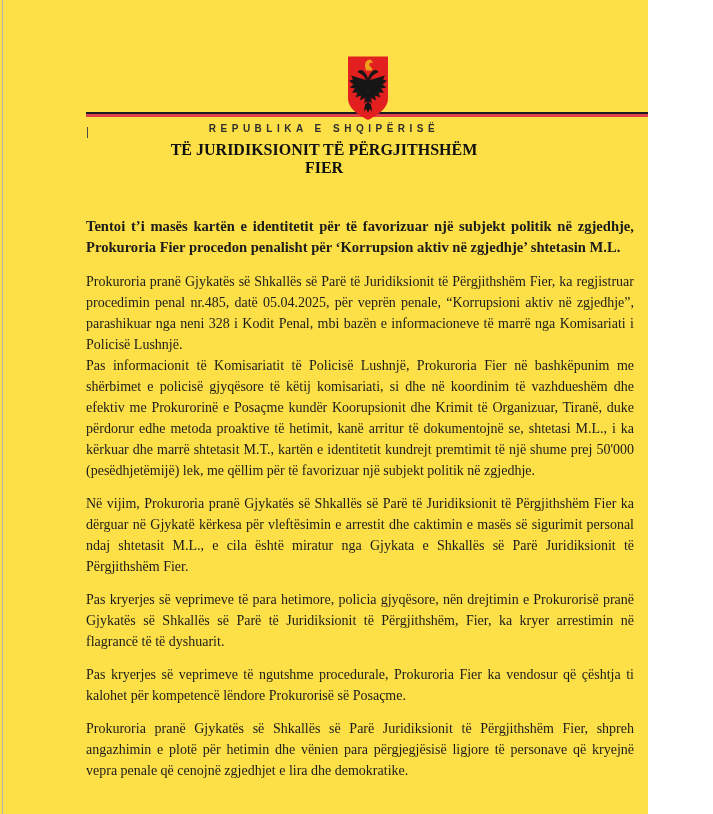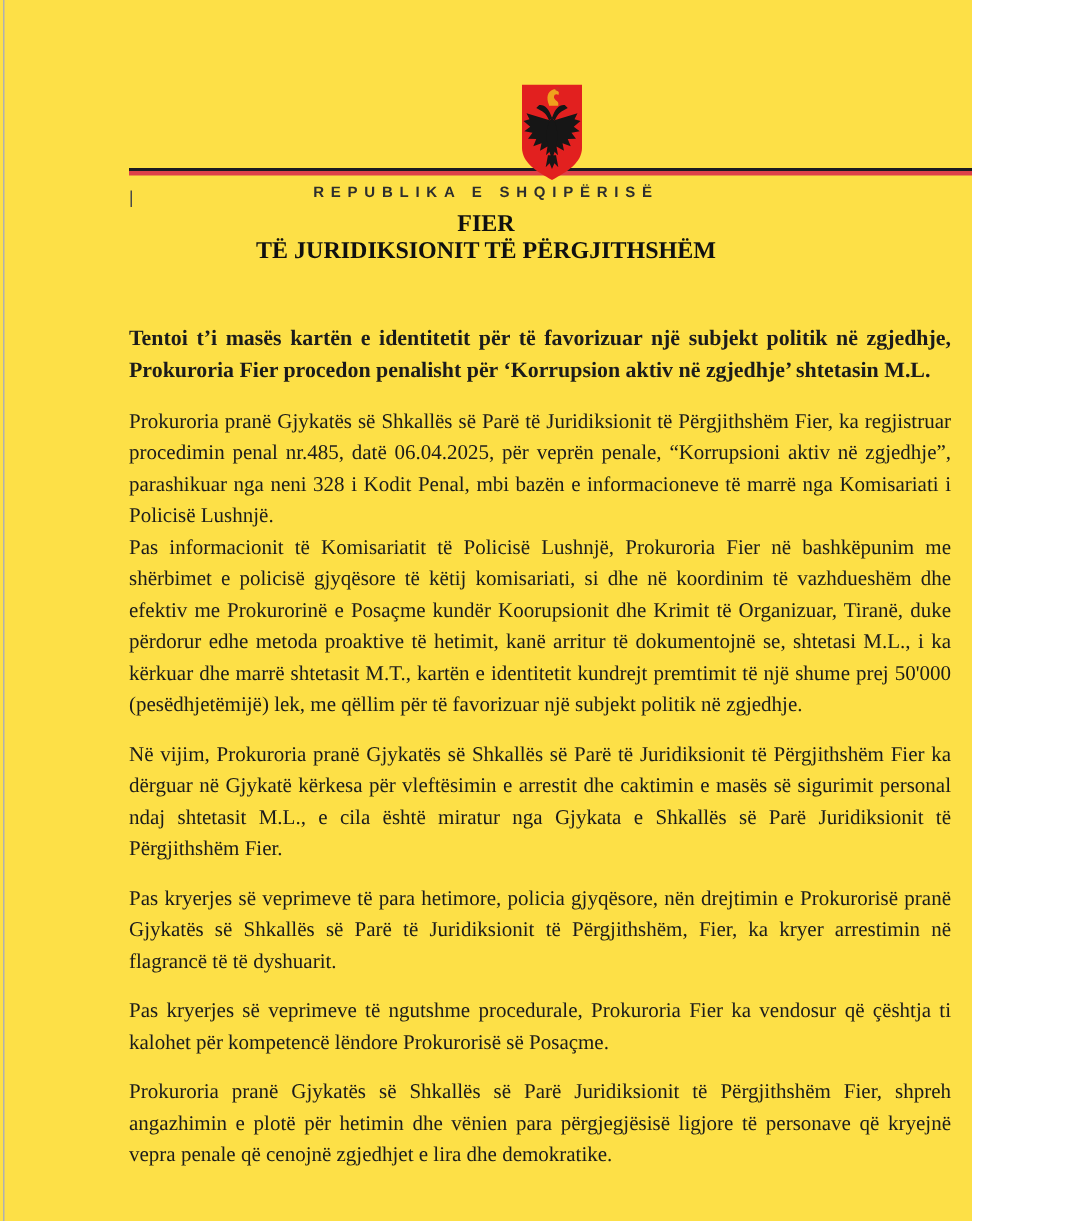--- a/index.html
+++ b/index.html
@@ -107,28 +107,28 @@
   <div class="rule">
     <div class="rule-black" style="background:#1b1b22"></div>
     <div class="rule-red" style="background:#de4049"></div>
   </div>
 
   <div class="country">REPUBLIKA E SHQIPËRISË</div>
 
   <div class="tick"></div>
 
   <div class="title">
+    <div>TË JURIDIKSIONIT TË PËRGJITHSHËM</div>
     <div>FIER</div>
-    <div>TË JURIDIKSIONIT TË PËRGJITHSHËM</div>
   </div>
 
   <div class="content">
     <p class="lead">Tentoi t’i masës kartën e identitetit për të favorizuar një subjekt politik në zgjedhje, Prokuroria Fier procedon penalisht për ‘Korrupsion aktiv në zgjedhje’ shtetasin M.L.</p>
 
-    <p class="p1"><span>Prokuroria pranë Gjykatës së Shkallës së Parë të Juridiksionit të Përgjithshëm Fier, ka regjistruar procedimin penal nr.485, datë 06.04.2025, për veprën penale, </span><span class="italic">“Korrupsioni aktiv në zgjedhje”</span><span>, parashikuar nga neni 328 i Kodit Penal, mbi bazën e informacioneve të marrë nga Komisariati i Policisë Lushnjë.</span></p>
+    <p class="p1"><span>Prokuroria pranë Gjykatës së Shkallës së Parë të Juridiksionit të Përgjithshëm Fier, ka regjistruar procedimin penal nr.485, datë 05.04.2025, për veprën penale, </span><span class="italic">“Korrupsioni aktiv në zgjedhje”</span><span>, parashikuar nga neni 328 i Kodit Penal, mbi bazën e informacioneve të marrë nga Komisariati i Policisë Lushnjë.</span></p>
 
     <p>Pas informacionit të Komisariatit të Policisë Lushnjë, Prokuroria Fier në bashkëpunim me shërbimet e policisë gjyqësore të këtij komisariati, si dhe në koordinim të vazhdueshëm dhe efektiv me Prokurorinë e Posaçme kundër Koorupsionit dhe Krimit të Organizuar, Tiranë, duke përdorur edhe metoda proaktive të hetimit, kanë arritur të dokumentojnë se, shtetasi M.L., i ka kërkuar dhe marrë shtetasit M.T., kartën e identitetit kundrejt premtimit të një shume prej 50'000 (pesëdhjetëmijë) lek, me qëllim për të favorizuar një subjekt politik në zgjedhje.</p>
     <p>Në vijim, Prokuroria pranë Gjykatës së Shkallës së Parë të Juridiksionit të Përgjithshëm Fier ka dërguar në Gjykatë kërkesa për vleftësimin e arrestit dhe caktimin e masës së sigurimit personal ndaj shtetasit M.L., e cila është miratur nga Gjykata e Shkallës së Parë Juridiksionit të Përgjithshëm Fier.</p>
     <p>Pas kryerjes së veprimeve të para hetimore, policia gjyqësore, nën drejtimin e Prokurorisë pranë Gjykatës së Shkallës së Parë të Juridiksionit të Përgjithshëm, Fier, ka kryer arrestimin në flagrancë të të dyshuarit.</p>
     <p>Pas kryerjes së veprimeve të ngutshme procedurale, Prokuroria Fier ka vendosur që çështja ti kalohet për kompetencë lëndore Prokurorisë së Posaçme.</p>
     <p>Prokuroria pranë Gjykatës së Shkallës së Parë Juridiksionit të Përgjithshëm Fier, shpreh angazhimin e plotë për hetimin dhe vënien para përgjegjësisë ligjore të personave që kryejnë vepra penale që cenojnë zgjedhjet e lira dhe demokratike.</p>
   </div>
 
 </div>
 

